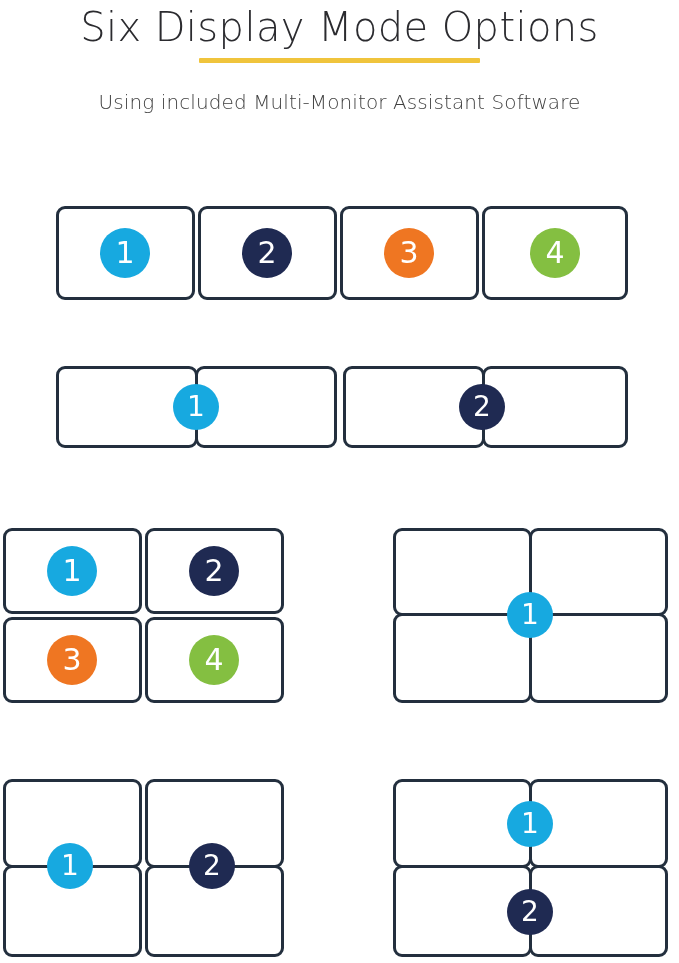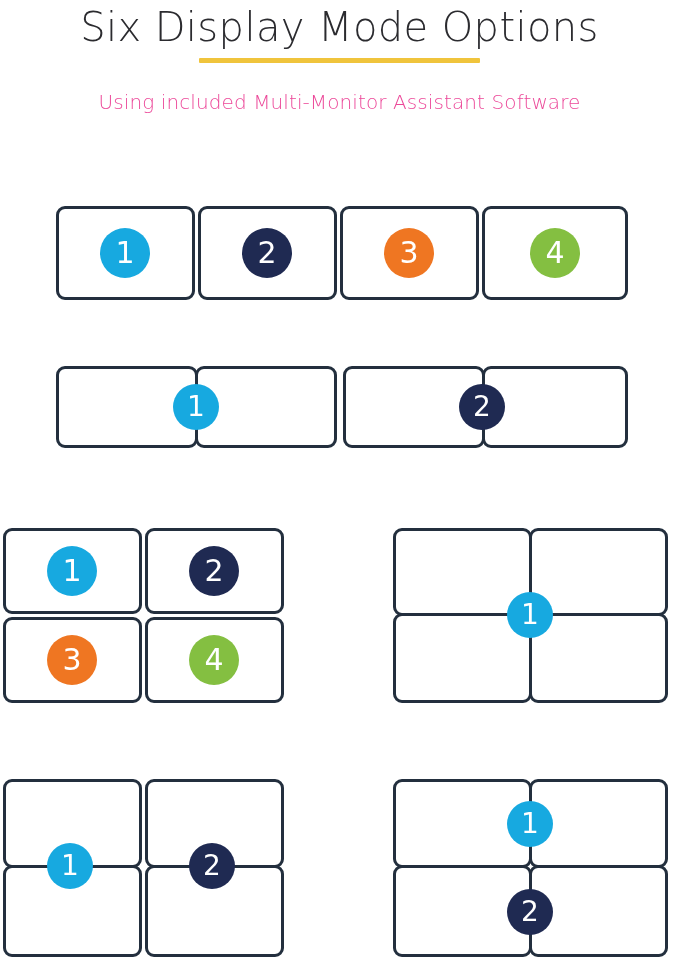--- a/index.html
+++ b/index.html
@@ -41,21 +41,21 @@
     margin: 6px auto 0 auto;
     background: #f0c43c;
     border-radius: 1px;
   }
   .page-subtitle {
     margin: 0;
     padding-top: 27px;
     font-family: "DejaVu Sans", sans-serif;
     font-size: 20px;
     font-weight: 300;
-    color: #ec4899;
+    color: #404040;
     letter-spacing: 0.1px;
     white-space: nowrap;
   }
 
   
   .diagram {
     position: absolute;
   }
   .screen {
     position: absolute;

